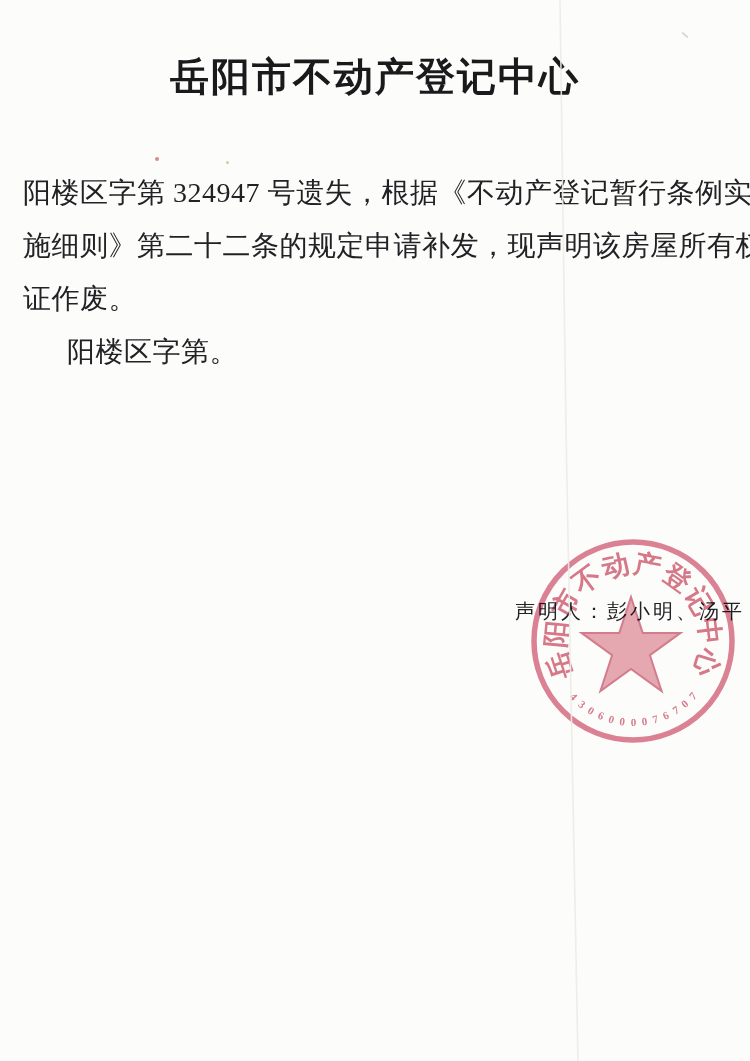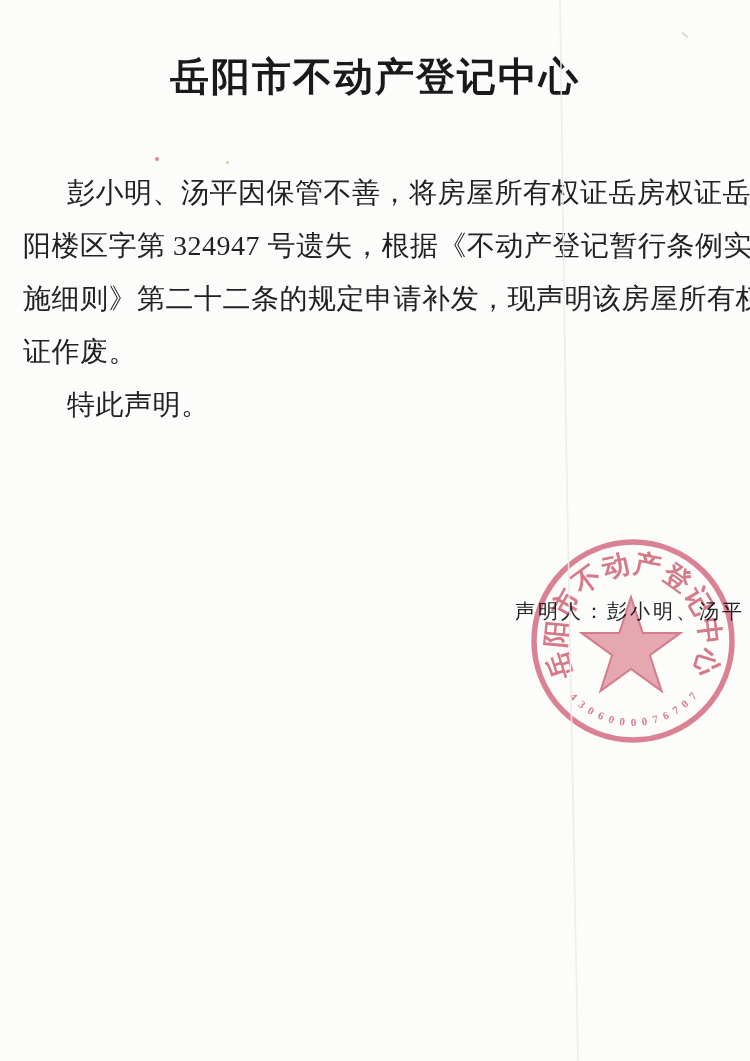--- a/index.html
+++ b/index.html
@@ -81,25 +81,24 @@
                   background: #d9d9d6; transform: rotate(40deg); }
 </style>
 </head>
 <body>
 
 <div class="page">
 
   <h1 class="title">岳阳市不动产登记中心</h1>
 
   <div class="body-text">
-    <div class="body-line indent">彭小明、汤平因保管不善，将房屋所有权证岳房权证岳</div>
     <div class="body-line">阳楼区字第 324947 号遗失，根据《不动产登记暂行条例实</div>
     <div class="body-line">施细则》第二十二条的规定申请补发，现声明该房屋所有权</div>
     <div class="body-line">证作废。</div>
-    <div class="body-line indent">特此声明。</div>
+    <div class="body-line indent">阳楼区字第。</div>
   </div>
 
   <div class="declarant-line">声明人：彭小明、汤平</div>
 
 
   <svg class="seal" viewBox="0 0 212 212">
     <defs>
       <path id="seal-top-arc" d="M 47.1,140 A 68,68 0 1 1 164.9,140" fill="none"></path>
       <path id="seal-bottom-arc" d="M 39,158.4 A 85,85 0 0 0 173,158.4" fill="none"></path>
     </defs>

